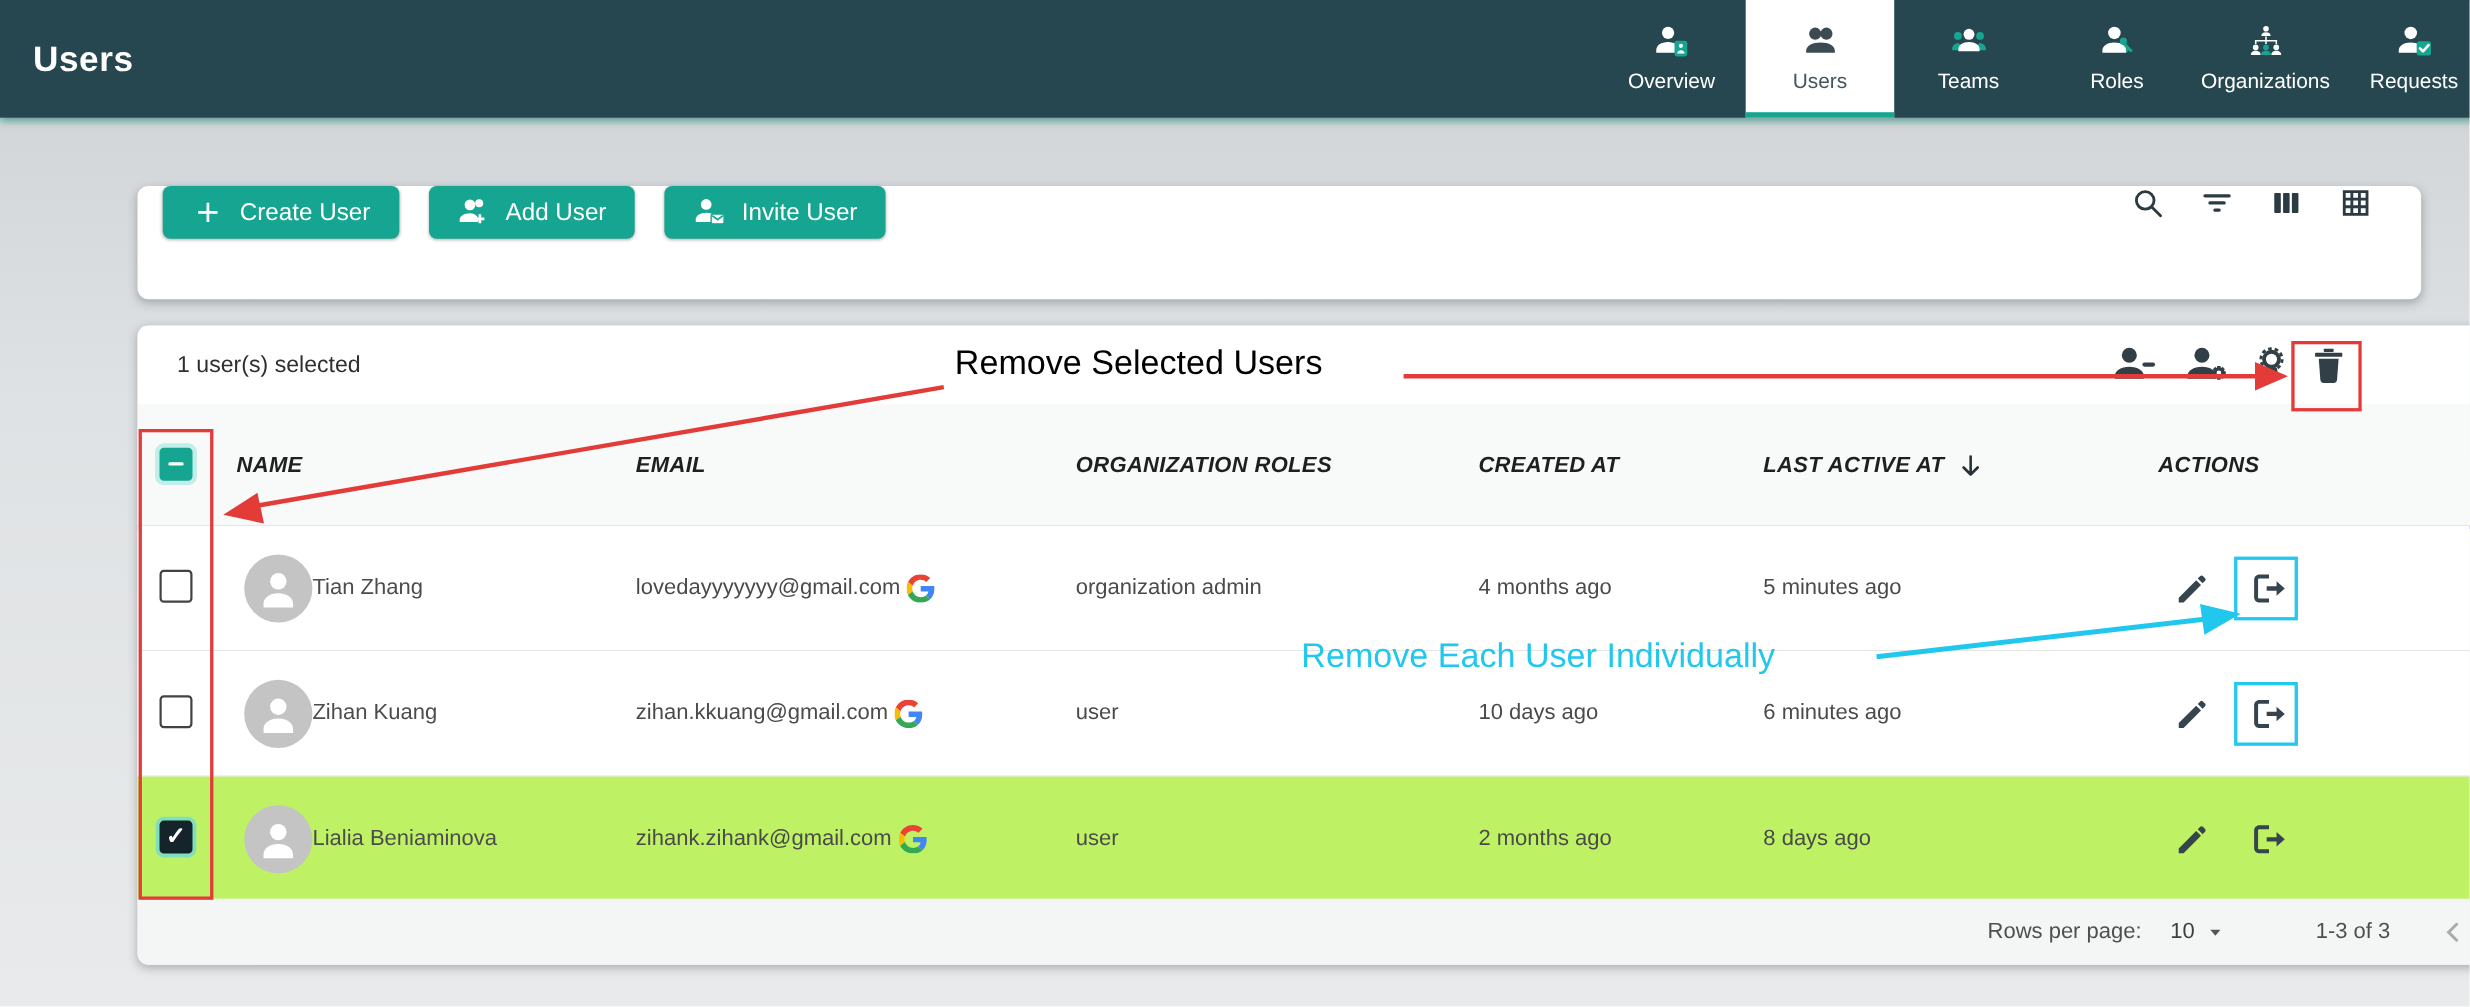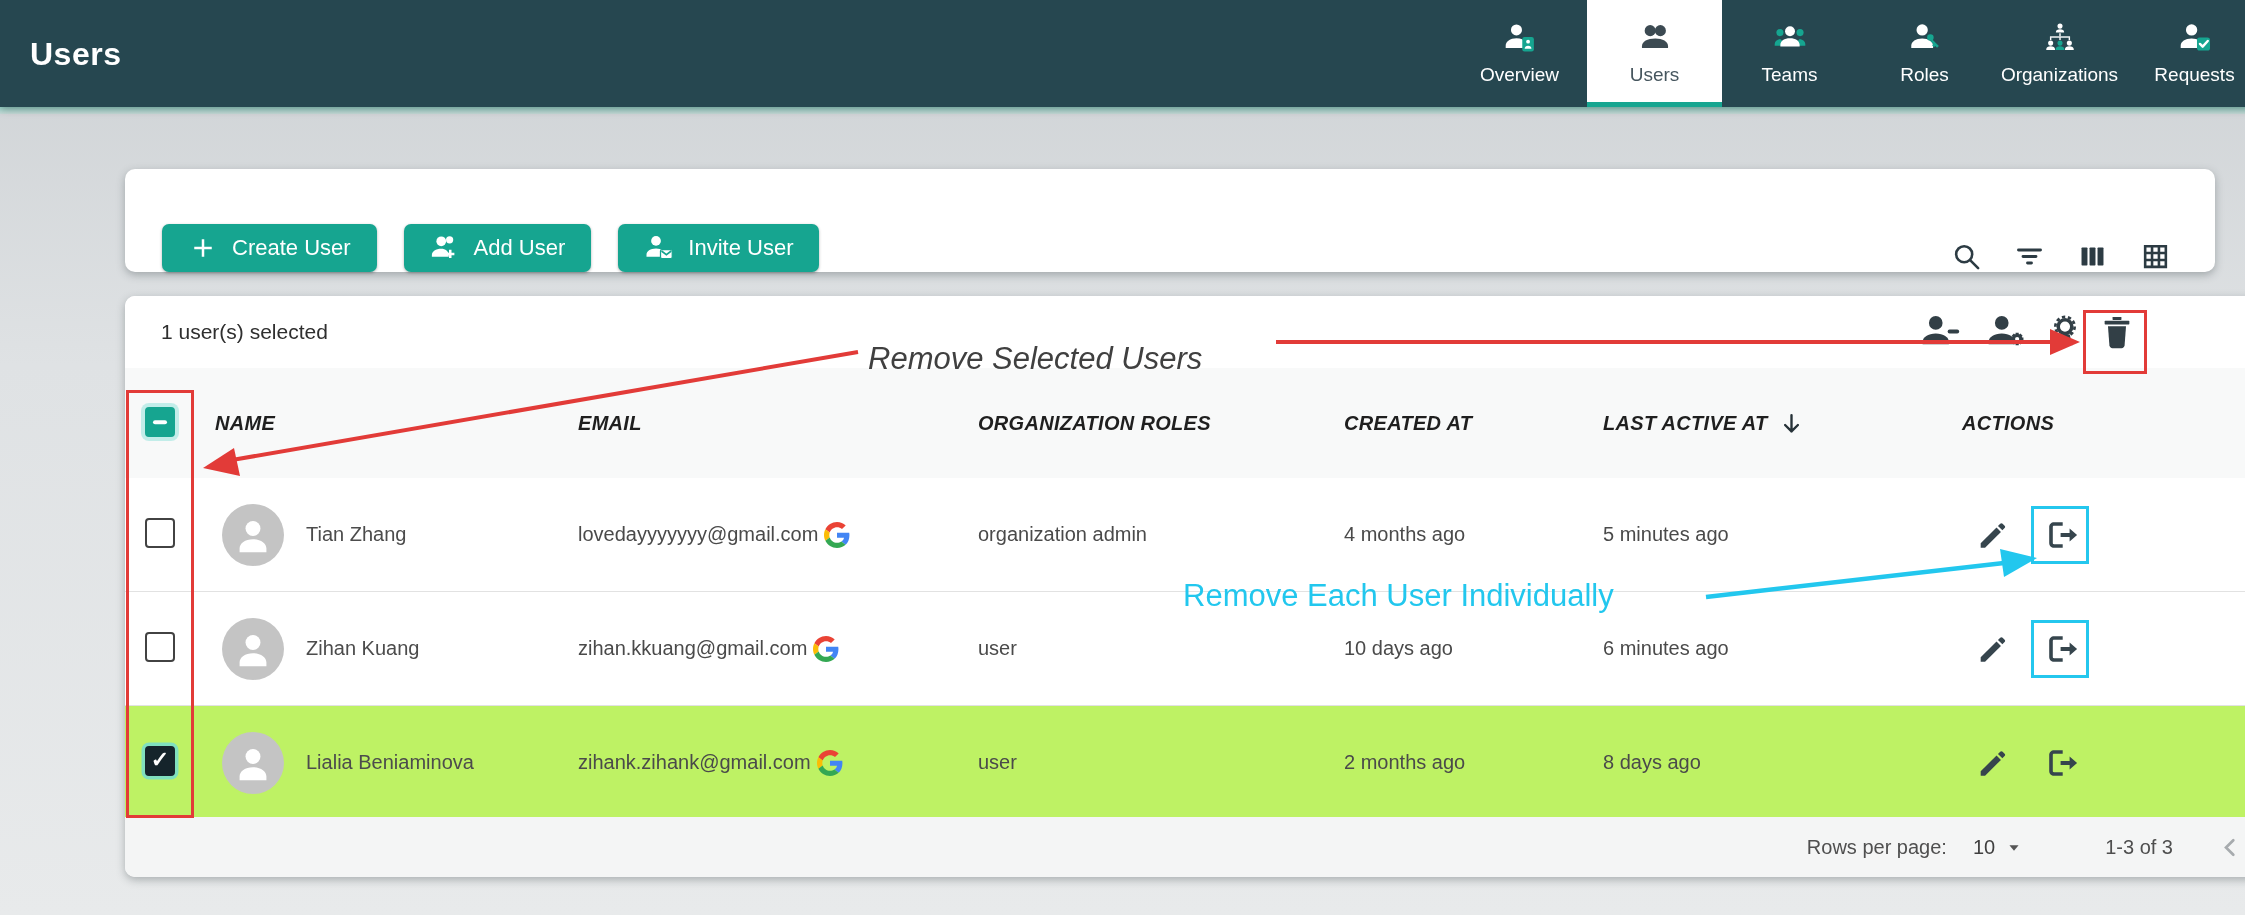--- a/index.html
+++ b/index.html
@@ -19,21 +19,21 @@
     justify-content:center;gap:9px;color:#fff;cursor:pointer;position:relative;}
   .tab .tab-label{font-size:19px;}
   .tab svg.ic{width:34px;height:34px;color:#fff;fill:currentColor;}
   .tab.active{background:#fff;color:#46565e;}
   .tab.active svg.ic{color:#3c4a52;}
   .tab.active::after{content:"";position:absolute;left:0;bottom:0;width:100%;height:5px;background:#16a590;}
   .teal-strip{position:absolute;top:107px;left:0;width:2245px;height:7px;
     background:linear-gradient(180deg,#9edcd1,#c6dad7);z-index:4;}
   
   .card{position:absolute;background:#fff;border-radius:10px;box-shadow:0 3px 9px rgba(55,65,70,.35);}
-  .toolbar-card{left:125px;top:169px;width:2076px;height:103px;display:flex;align-items:flex-end;z-index:2;padding-left:14px;}
+  .toolbar-card{left:125px;top:169px;width:2076px;height:103px;display:flex;align-items:flex-start;z-index:2;}
   .btn{height:48px;border-radius:7px;background:#16a590;color:#fff;display:flex;align-items:center;
     gap:14px;padding:0 26px;font-size:22px;margin-left:27px;cursor:pointer;border:none;
     box-shadow:0 1px 3px rgba(0,0,0,.3);white-space:nowrap;}
   .btn:first-of-type{margin-left:23px;}
   .btn svg.ic{width:30px;height:30px;color:#fff;}
   .tool-icons{margin-left:auto;display:flex;align-items:center;gap:32px;padding-right:44px;color:#2c3b43;}
   .tool-icons .tool-btn{width:31px;height:31px;cursor:pointer;background:none;border:none;padding:0;color:#2c3b43;}
   .tool-icons svg.ic{width:31px;height:31px;}
   
   .table-card{left:125px;top:296px;width:2208px;height:581px;z-index:2;overflow:hidden;padding-left:40px;}
@@ -60,21 +60,21 @@
   .cb.ind{background:#16a590;border-color:#16a590;box-shadow:0 0 0 4px rgba(150,228,220,.55);}
   .cb.ind::after{content:"";position:absolute;left:50%;top:50%;transform:translate(-50%,-50%);
     width:14px;height:3.5px;border-radius:2px;background:#fff;}
   .cb.checked{background:#15242b;border-color:#15242b;box-shadow:0 0 0 3.5px rgba(95,214,238,.65);}
   .cb.checked::after{content:"\2713";position:absolute;left:50%;top:50%;transform:translate(-50%,-54%);
     color:#fff;font-size:22px;font-weight:700;}
   .tbody{position:absolute;top:182px;left:0;right:0;}
   .trow{height:113px;border-bottom:1px solid #e2e2e2;background:#fff;}
   .trow.hl{background:#bef264;}
   .cell{font-size:20px;color:#4a4a4a;}
-  .cell-name{display:flex;align-items:center;gap:22px;padding-left:17px;}
+  .cell-name{display:flex;align-items:center;padding-left:17px;}
   .avatar{width:62px;height:62px;border-radius:50%;background:#c4c4c4;display:flex;
     align-items:center;justify-content:center;flex:0 0 62px;}
   .avatar svg.ic{width:46px;height:46px;}
   .name-text{font-size:20px;color:#4c4c4c;}
   .cell-email{display:flex;align-items:center;gap:6px;}
   .cell-email svg.ic{width:26px;height:26px;}
   .cell-actions{display:flex;align-items:center;padding-left:14px;color:#36454d;}
   .act-btn{background:none;border:none;padding:0;cursor:pointer;color:#36454d;}
   .act-btn svg.ic{width:34px;height:34px;}
   .logout-wrap{display:flex;margin-left:24px;padding:8px;}
@@ -90,21 +90,21 @@
   .pg-btn{background:none;border:none;padding:0;margin-left:44px;color:#a7abae;cursor:pointer;}
   .pg-btn:first-of-type{margin-left:52px;}
   .pg-btn svg.ic{width:27px;height:27px;}
   .pg-spacer{width:58px;}
   
   .overlay-svg{position:absolute;left:0;top:0;width:2245px;height:915px;z-index:50;pointer-events:none;}
   .ann-rect{position:absolute;border:3.5px solid #e23b38;z-index:49;pointer-events:none;}
   .ann-rect-col{left:126px;top:390px;width:62px;height:422px;}
   .ann-rect-trash{left:2083px;top:310px;width:58px;height:58px;}
   .ann-text{position:absolute;z-index:51;pointer-events:none;font-size:31px;white-space:nowrap;}
-  .ann-text-red{left:868px;top:341px;color:#404040;font-style:italic;}
+  .ann-text-red{left:868px;top:312px;color:#000000;}
   .ann-text-cyan{left:1183px;top:578px;color:#22c7ee;}
 </style>
 </head>
 <body>
 
 <svg width="0" height="0" style="position:absolute" aria-hidden="true">
   <defs>
     <symbol id="s-person-badge" viewBox="0 0 24 24">
       <circle cx="9.5" cy="6.3" r="3.9" fill="currentColor"></circle>
       <path d="M9.5 12.2c-4.5 0-7.6 2.3-7.6 5.2V19h15.2v-1.6c0-2.9-3.1-5.2-7.6-5.2z" fill="currentColor"></path>

